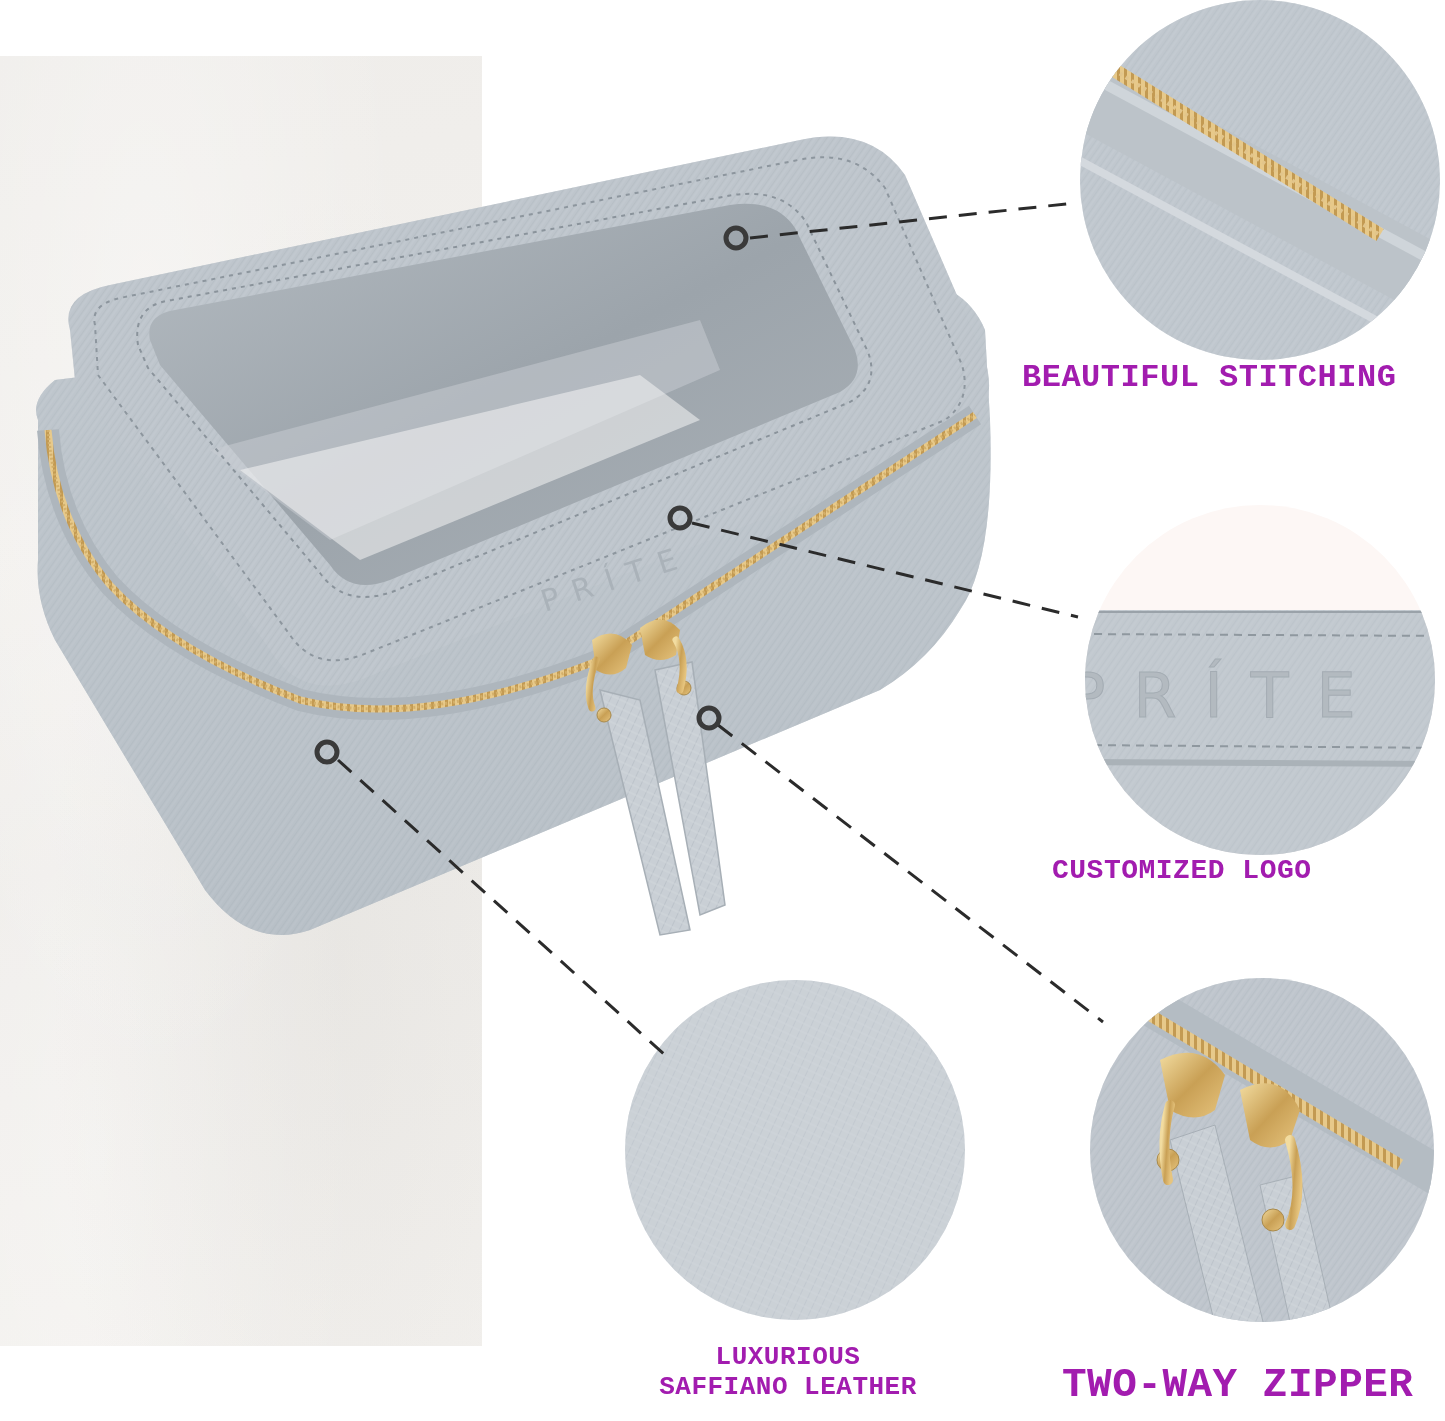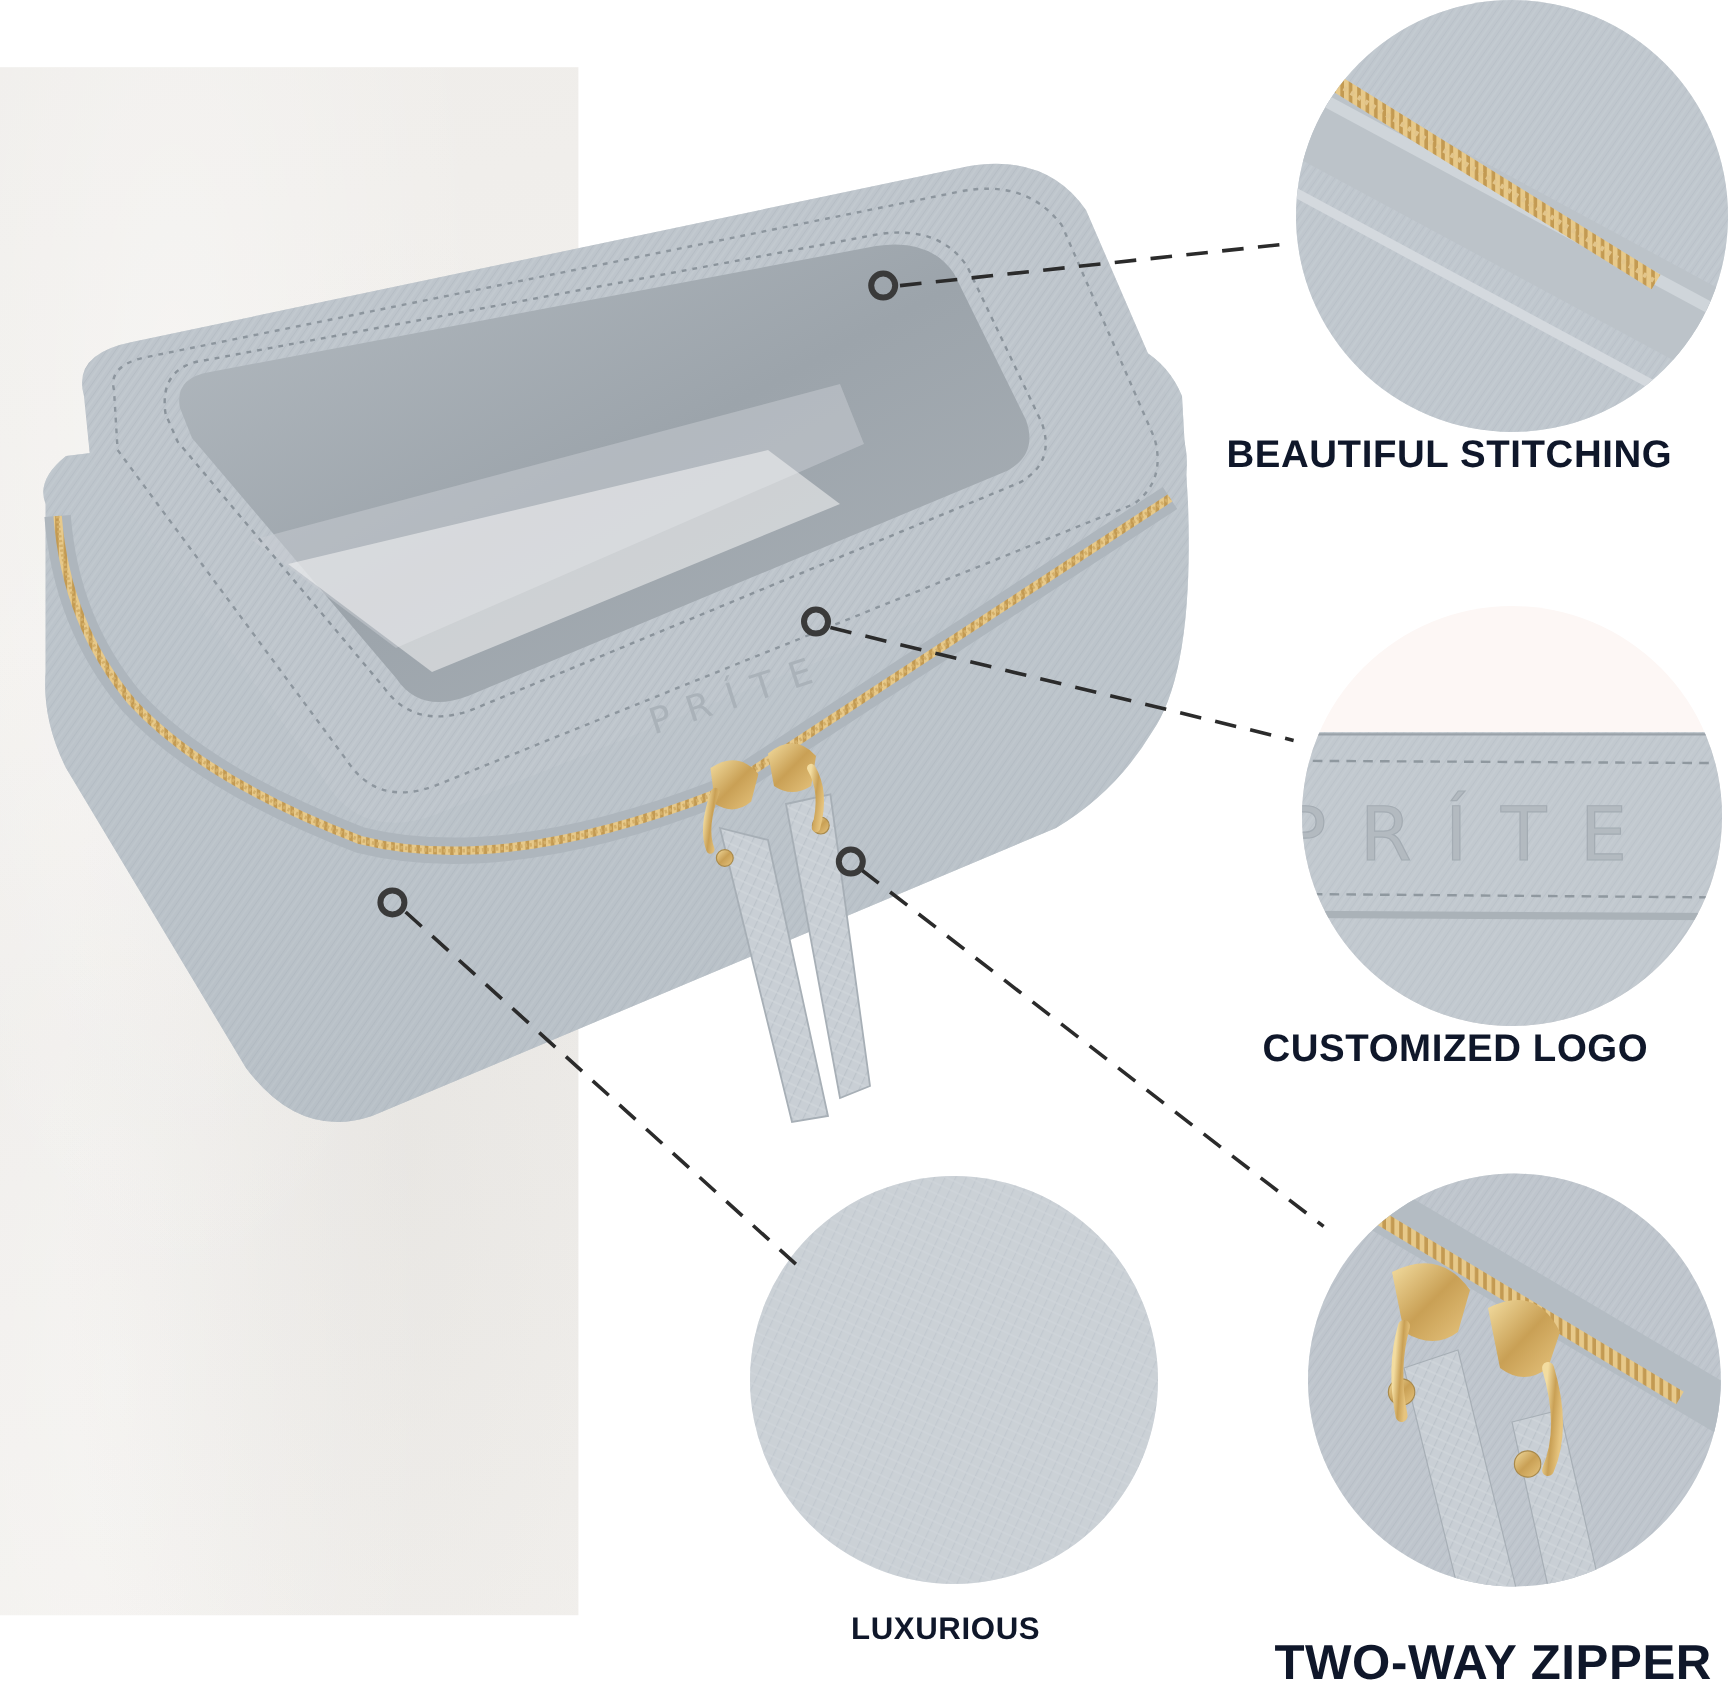--- a/index.html
+++ b/index.html
@@ -6,25 +6,25 @@
   body { width: 1445px; height: 1421px; position: relative; overflow: hidden;
          font-family: "DejaVu Sans", "Liberation Sans", sans-serif; }
   .backdrop { position: absolute; left: 0; top: 56px; width: 482px; height: 1290px;
               background: linear-gradient(170deg, #efedea 0%, #f2f0ed 35%, #eeece9 60%, #f3f1ee 100%); }
   .backdrop::after { content: ""; position: absolute; inset: 0;
               background:
                 radial-gradient(ellipse at 30% 20%, rgba(255,255,255,0.35), transparent 55%),
                 radial-gradient(ellipse at 70% 70%, rgba(220,218,214,0.35), transparent 60%),
                 radial-gradient(ellipse at 20% 85%, rgba(255,255,255,0.3), transparent 50%); }
   svg.art { position: absolute; left: 0; top: 0; }
-  .label { position: absolute; color: #0f172a; font-weight: 700; letter-spacing: 0.5px;
+  .label { position: absolute; color: #a21caf; font-weight: 700; letter-spacing: 0.5px;
            text-align: center; line-height: 1.15; white-space: nowrap;
-           font-family: Liberation Sans, sans-serif; }
+           font-family: Liberation Mono, monospace; }
   .l1 { left: 1022px; top: 360px; width: 420px; font-size: 32px; text-align: left; }
-  .l2 { left: 1052px; top: 855px; width: 340px; font-size: 32px; text-align: left; }
+  .l2 { left: 1052px; top: 855px; width: 340px; font-size: 28px; text-align: left; }
   .l3 { left: 598px;  top: 1343px; width: 380px; font-size: 26px; font-stretch: condensed; }
   .l4 { left: 1062px; top: 1362px; width: 350px; font-size: 41px; text-align: left; }
   .hotspot { position: absolute; width: 28px; height: 28px; border-radius: 50%; cursor: pointer; }
 </style>
 </head>
 <body>
 
 <div class="backdrop"></div>
 
 <svg class="art" width="1445" height="1421" viewBox="0 0 1445 1421">
@@ -164,14 +164,15 @@
 
 <div class="hotspot" style="left:722px;top:224px"></div>
 <div class="hotspot" style="left:666px;top:504px"></div>
 <div class="hotspot" style="left:695px;top:704px"></div>
 <div class="hotspot" style="left:313px;top:738px"></div>
 
 <div class="label l1">BEAUTIFUL STITCHING</div>
 <div class="label l2">CUSTOMIZED LOGO</div>
 <div class="label l3">
   <div>LUXURIOUS</div>
+  <div>SAFFIANO LEATHER</div>
 </div>
 <div class="label l4">TWO-WAY ZIPPER</div>
 
 </body></html>

